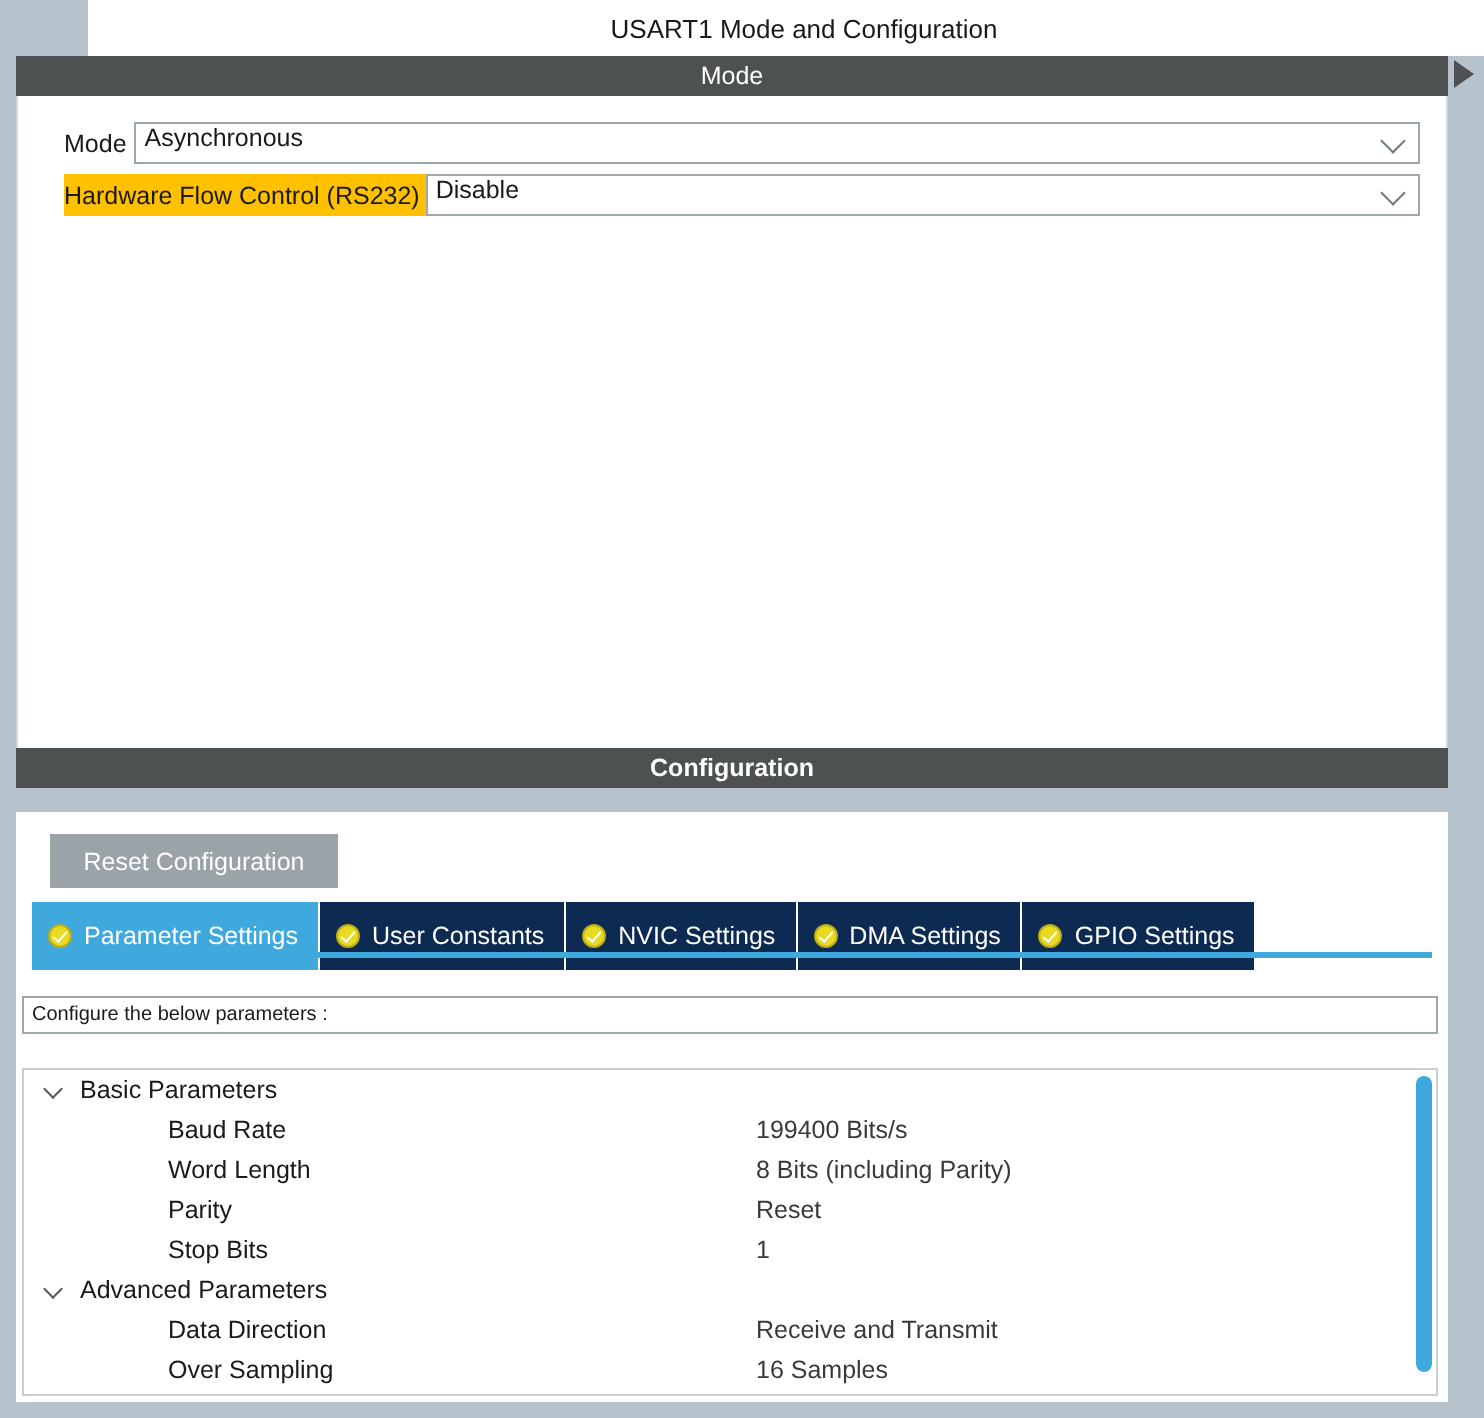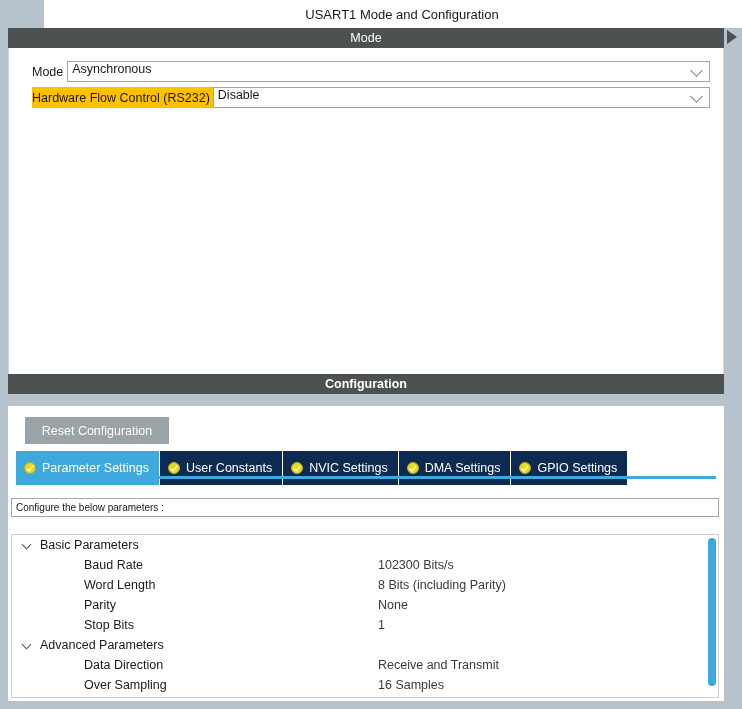--- a/index.html
+++ b/index.html
@@ -411,31 +411,31 @@
 
     <div class="param-list">
 
       <div class="param-row group">
         <span class="caret"></span>
         <span class="param-name">Basic Parameters</span>
       </div>
 
       <div class="param-row item">
         <span class="param-name">Baud Rate</span>
-        <span class="param-value">102300 Bits/s</span>
+        <span class="param-value">199400 Bits/s</span>
       </div>
 
       <div class="param-row item">
         <span class="param-name">Word Length</span>
         <span class="param-value">8 Bits (including Parity)</span>
       </div>
 
       <div class="param-row item">
         <span class="param-name">Parity</span>
-        <span class="param-value">None</span>
+        <span class="param-value">Reset</span>
       </div>
 
       <div class="param-row item">
         <span class="param-name">Stop Bits</span>
         <span class="param-value">1</span>
       </div>
 
       <div class="param-row group">
         <span class="caret"></span>
         <span class="param-name">Advanced Parameters</span>

